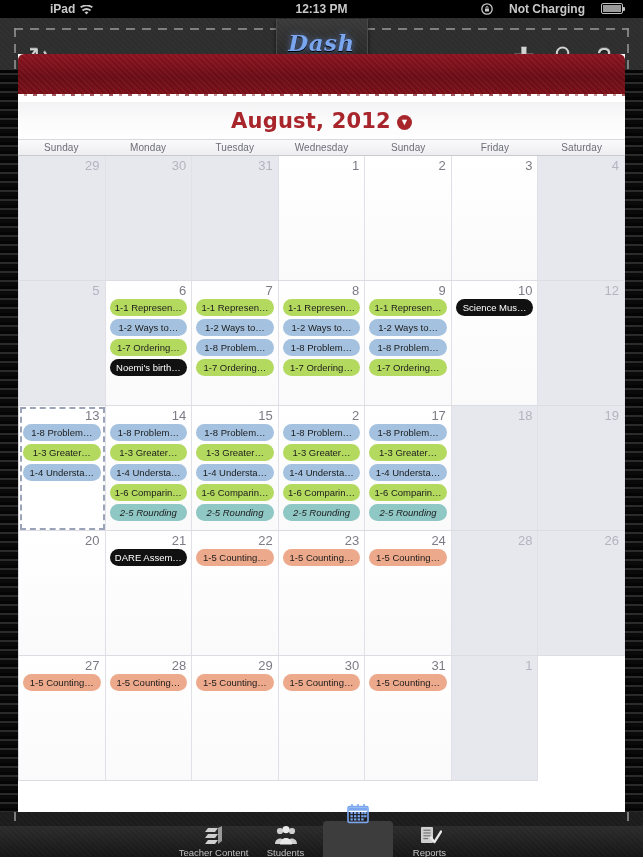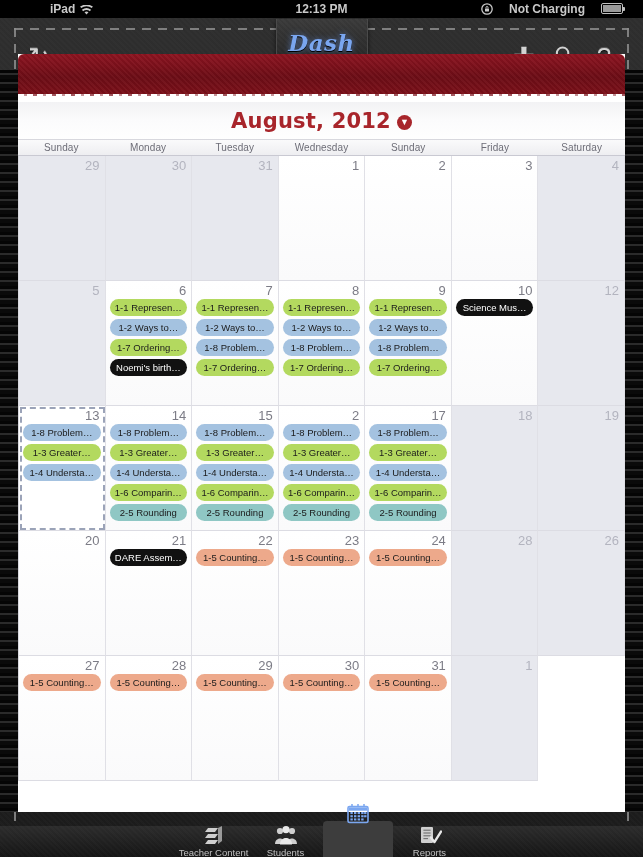--- a/index.html
+++ b/index.html
@@ -167,21 +167,21 @@
   .cell.other-month .daynum { color: #b3b4bf; }
   .events { display: flex; flex-direction: column; gap: 3px; padding: 2px 4px 0; }
   .pill {
     height: 17px; line-height: 17px; border-radius: 9px;
     font-size: 9.5px; color: #1b1b1b; text-align: center;
     padding: 0 5px; white-space: nowrap; overflow: hidden;
     text-overflow: ellipsis; cursor: pointer;
   }
   .pill.green  { background: #b3d95f; }
   .pill.blue   { background: #a4c2e0; }
-  .pill.teal   { background: #8fc7c4; }
+  .pill.teal   { background: #8fc7c4; font-style: italic; }
   .pill.orange { background: #eda98b; }
   .pill.black  { background: #111; color: #fff; text-align: center; }
 
   
   .binding {
     position: absolute; top: 52px; width: 18px; height: 742px;
     background:
       repeating-linear-gradient(180deg,
         #050505 0 3px, #2b2b2b 3px 5px, #0a0a0a 5px 9px),
       linear-gradient(90deg, #000, #1d1d1d, #000);

